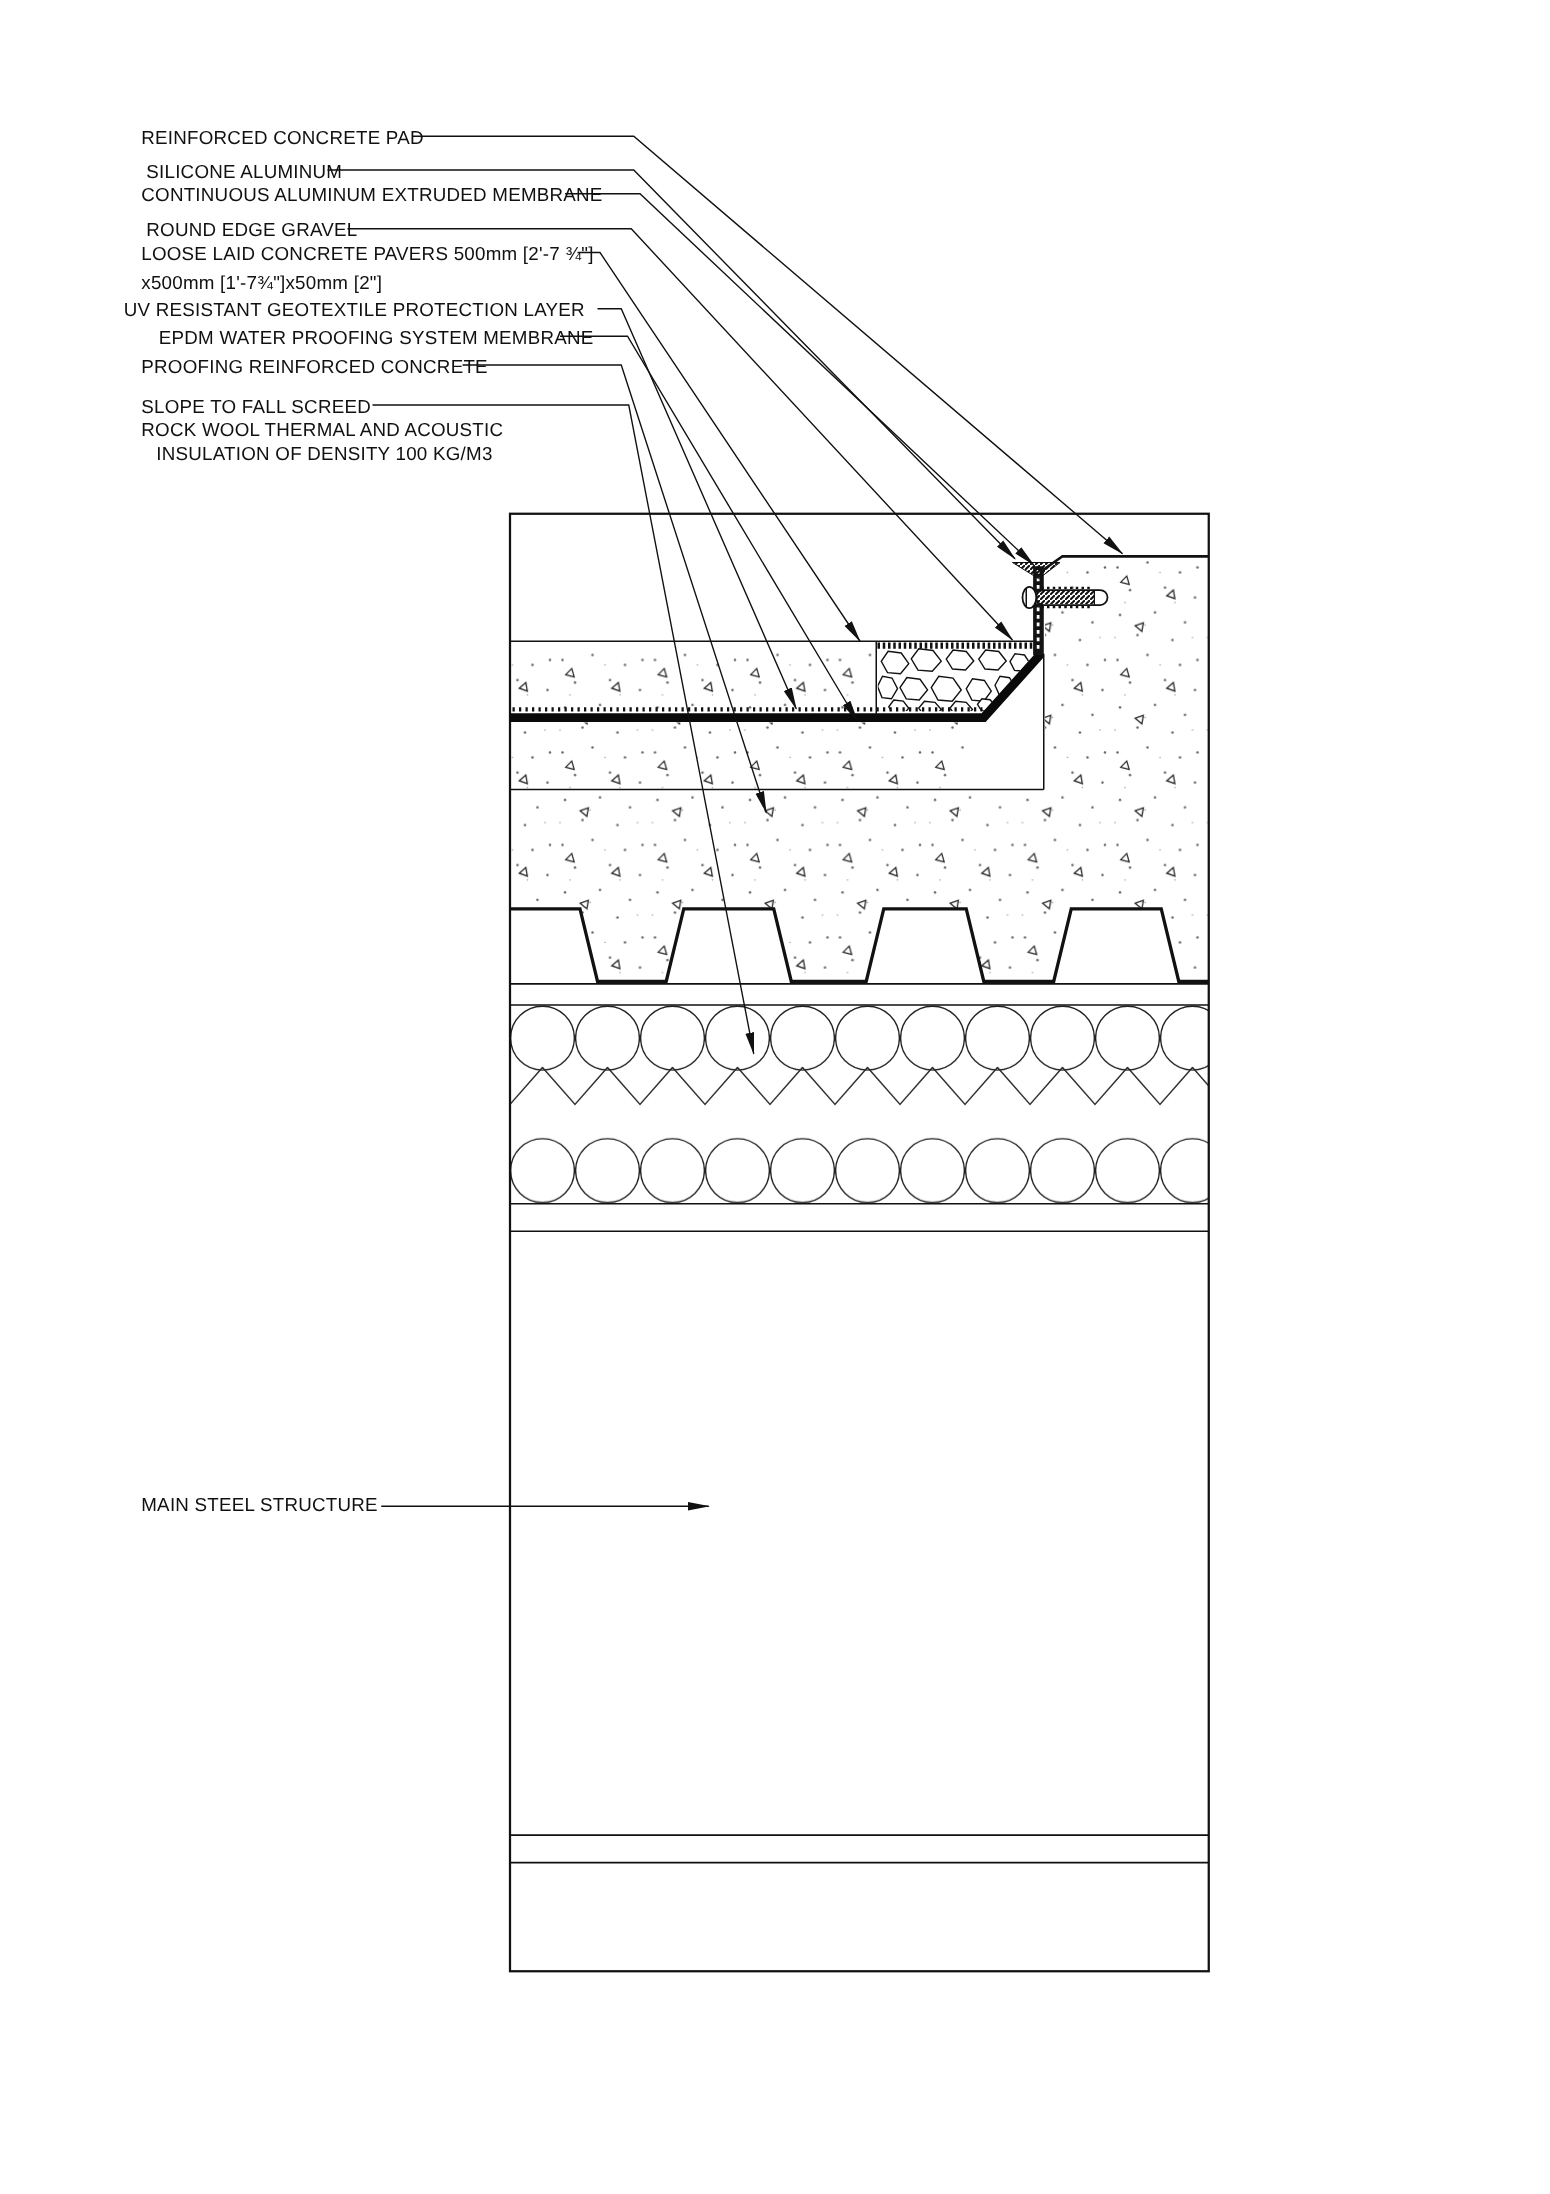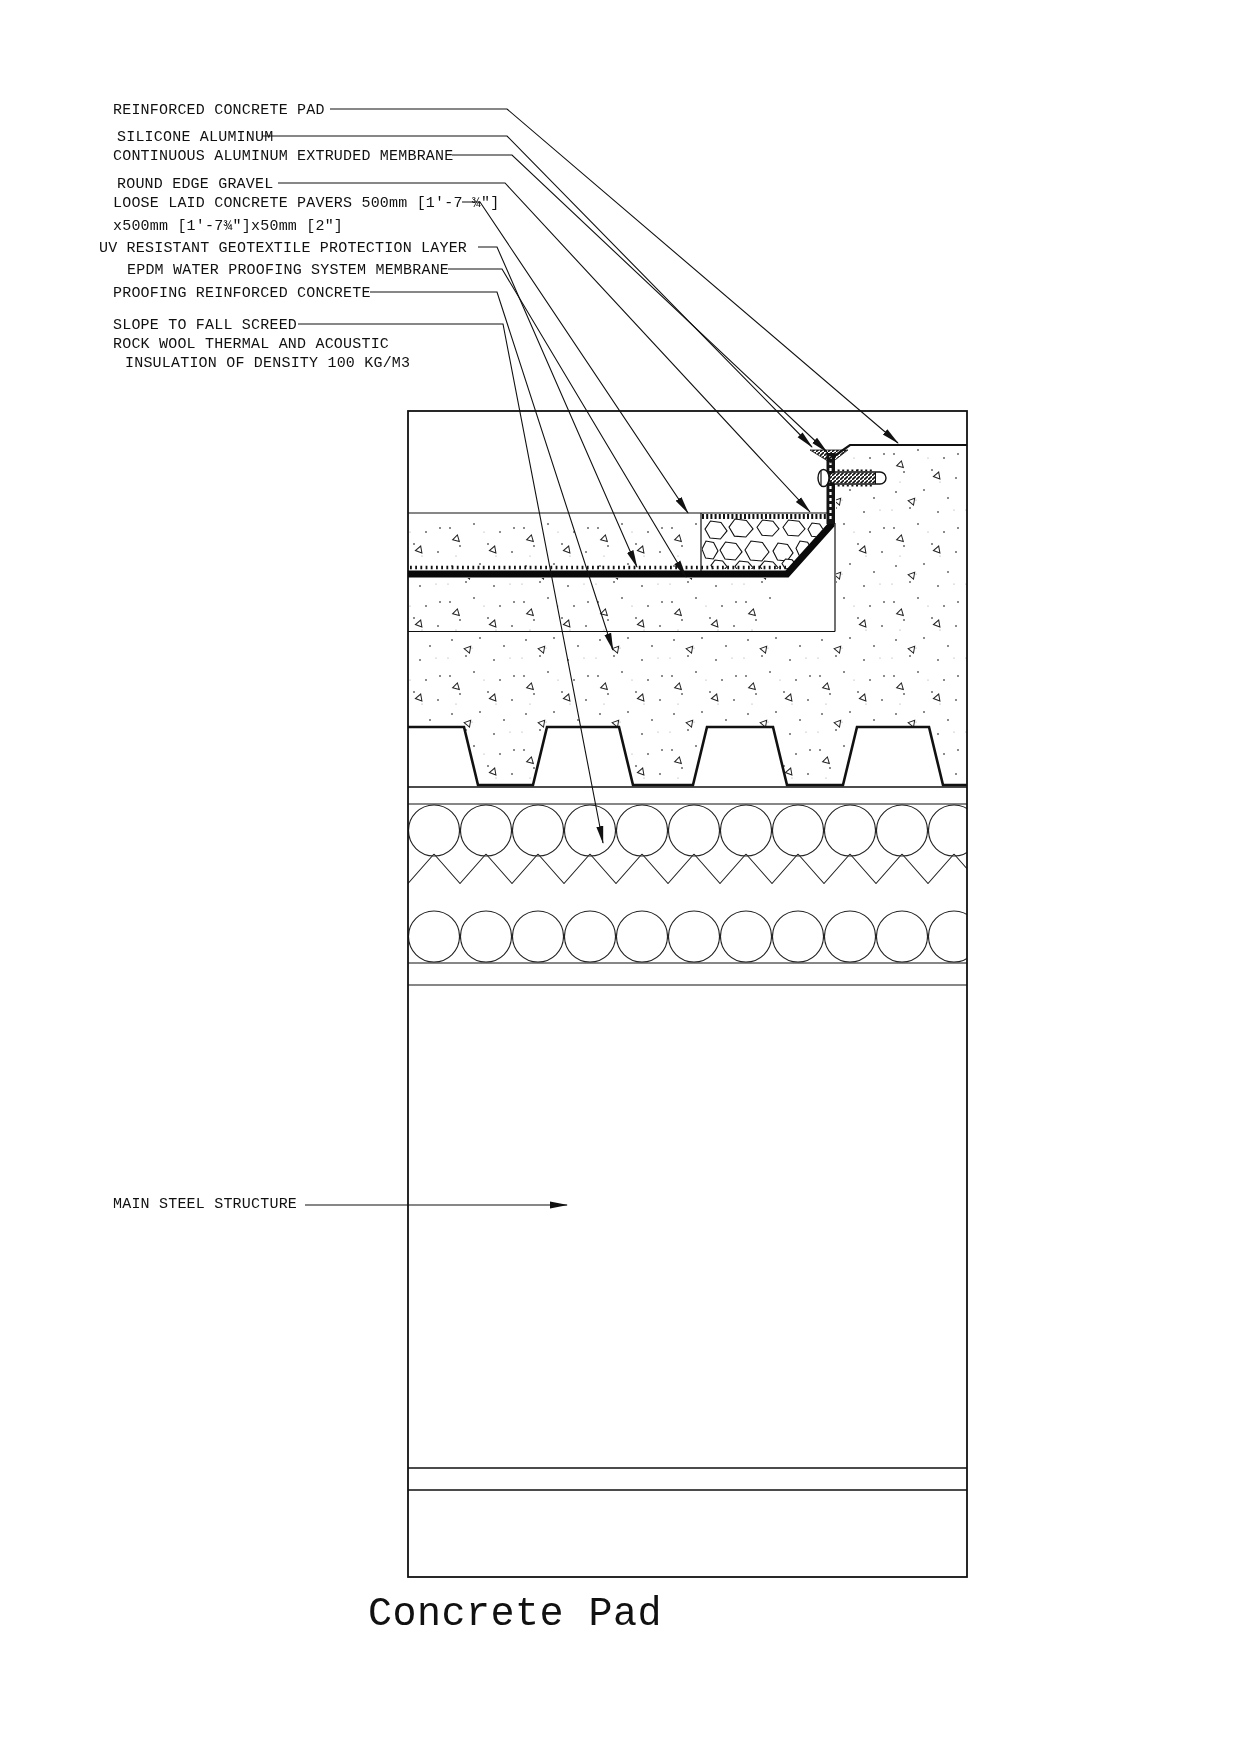--- a/index.html
+++ b/index.html
@@ -1,17 +1,17 @@
 <!DOCTYPE html>
 <html><head>
 <meta charset="utf-8">
 <style>
   html,body{margin:0;padding:0;background:#fff;}
   .sheet{position:relative;width:1240px;height:1755px;background:#fff;overflow:hidden;
-         font-family:Liberation Mono, monospace;}
+         font-family:Liberation Sans, sans-serif;}
   .sheet svg{position:absolute;left:0;top:0;}
   .callout{position:absolute;font-size:15px;line-height:16px;color:#111;
            white-space:nowrap;letter-spacing:.2px;}
   .dwg-title{position:absolute;left:368px;top:1592px;font-size:40px;color:#111;
              letter-spacing:.5px;}
 </style>
 </head>
 <body>
 
 <div class="sheet">
@@ -164,24 +164,23 @@
       <path d="M370,292 H497 L613,650" marker-end="url(#arw)"></path>
       <path d="M298,324 H503 L603,843" marker-end="url(#arw)"></path>
       <path d="M305,1205 H567" marker-end="url(#arw)"></path>
     </g>
   </svg>
 
   <div class="callout" style="left:113px;top:103px">REINFORCED CONCRETE PAD</div>
   <div class="callout" style="left:117px;top:130px">SILICONE ALUMINUM</div>
   <div class="callout" style="left:113px;top:149px">CONTINUOUS ALUMINUM EXTRUDED MEMBRANE</div>
   <div class="callout" style="left:117px;top:177px">ROUND EDGE GRAVEL</div>
-  <div class="callout" style="left:113px;top:196px">LOOSE LAID CONCRETE PAVERS 500mm [1'-7 ¾"]</div>
+  <div class="callout" style="left:113px;top:196px">LOOSE LAID CONCRETE PAVERS 500mm [2'-7 ¾"]</div>
   <div class="callout" style="left:113px;top:219px">x500mm [1'-7¾"]x50mm [2"]</div>
   <div class="callout" style="left:99px;top:241px">UV RESISTANT GEOTEXTILE PROTECTION LAYER</div>
   <div class="callout" style="left:127px;top:263px">EPDM WATER PROOFING SYSTEM MEMBRANE</div>
   <div class="callout" style="left:113px;top:286px">PROOFING REINFORCED CONCRETE</div>
   <div class="callout" style="left:113px;top:318px">SLOPE TO FALL SCREED</div>
   <div class="callout" style="left:113px;top:337px">ROCK WOOL THERMAL AND ACOUSTIC</div>
   <div class="callout" style="left:125px;top:356px">INSULATION OF DENSITY 100 KG/M3</div>
   <div class="callout" style="left:113px;top:1197px">MAIN STEEL STRUCTURE</div>
 
-  <div class="dwg-title">Concrete Pad</div>
 </div>
 
 </body></html>

